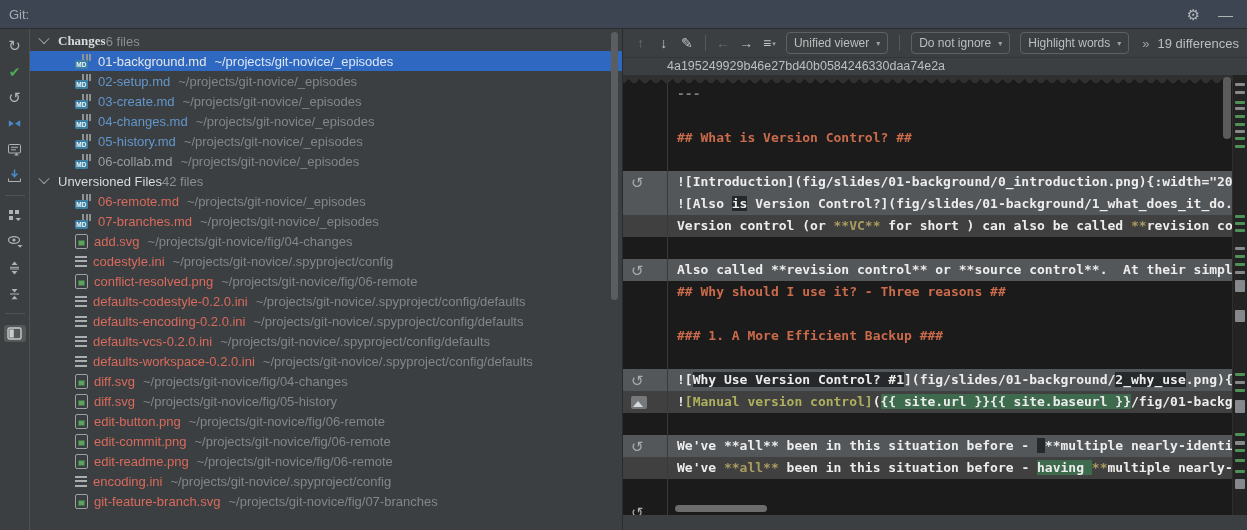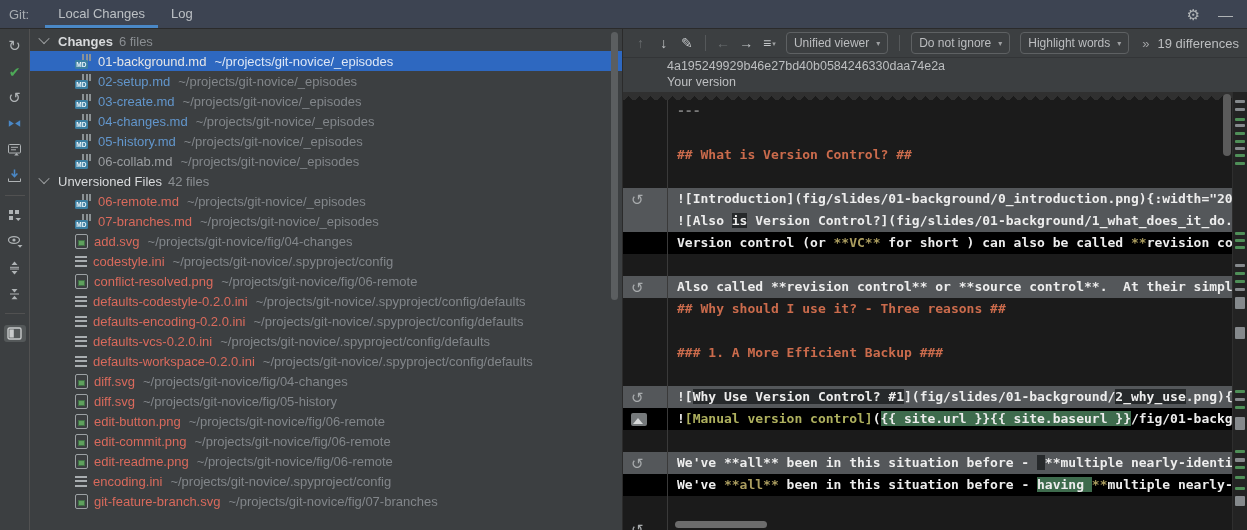--- a/index.html
+++ b/index.html
@@ -29,22 +29,22 @@
   .vsep{width:20px;height:1px;background:#515151;margin:2px 0;}
   
   .tree{width:592px;background:#3C3F41;position:relative;overflow:hidden;
     padding-top:2px;box-sizing:border-box;}
   .trow{height:20px;display:flex;align-items:center;font-size:13px;white-space:nowrap;
     overflow:hidden;}
   .trow .chev{width:7px;height:7px;border-right:1.5px solid #9DA0A2;
     border-bottom:1.5px solid #9DA0A2;transform:rotate(45deg) translate(-1px,-1px);
     margin:0 10px 3px 10px;flex:none;}
   .g-label{color:#D8DADC;}
-  .g-label.bold{font-weight:bold;}
-  .g-count{color:#8A8E92;margin-left:6px;}
+  .g-label.bold{font-weight:bold;font-family:Liberation Serif, serif;}
+  .g-count{color:#8A8E92;}
   .trow.file{padding-left:45px;}
   .fico{flex:none;margin-right:6px;position:relative;}
   .fname{margin-right:8px;}
   .fpath{color:#82868A;}
   .st-selected{color:#e5e5e5;}
   .st-changed{color:#6296CC;}
   .st-dim{color:#9A9DA0;}
   .st-unversioned{color:#D96A5C;}
   .trow.sel{background:#2E68C0;}
   .trow.sel .fpath{color:#DCE6F5;}
@@ -89,21 +89,21 @@
     background:linear-gradient(135deg,#303030 50%,transparent 50%) 0 0/11px 8px repeat-x,
                linear-gradient(225deg,#303030 50%,transparent 50%) 0 0/11px 8px repeat-x;}
   .lines{padding-top:8px;}
   .row{height:22px;display:flex;}
   .gutter{width:44px;flex:none;display:flex;align-items:center;padding-left:8px;
     box-sizing:border-box;}
   .codeln{flex:1;border-left:1px solid #3A3A3A;padding-left:9px;white-space:pre;
     overflow:hidden;font-family:"DejaVu Sans Mono",monospace;font-size:13px;
     line-height:22px;font-weight:600;color:#EDEDED;}
   .k-mod .gutter,.k-mod .codeln{background:#54575A;}
-  .k-add .gutter,.k-add .codeln{background:#000000;}
+  .k-add .gutter,.k-add .codeln{background:#404040;}
   .gut-undo{color:#A8ABAD;font-size:15px;line-height:1;}
   .gut-img{width:16px;height:13px;background:#75797B;border-radius:2px;position:relative;}
   .gut-img:after{content:"";position:absolute;left:2px;bottom:2px;width:0;height:0;
     border-left:5px solid transparent;border-right:5px solid transparent;
     border-bottom:6px solid #D6D8D9;}
   .c-code{color:#EDEDED;}
   .c-muted{color:#7A7A7A;}
   .c-header{color:#CB6B4C;text-align:center;}
   .c-hl{background:#26292B;}
   .c-ha{background:#3E6B4D;}
@@ -121,24 +121,20 @@
     border-radius:4px;z-index:5;}
   svg{display:block;}
 </style>
 </head>
 <body>
 
 <div class="window">
 
   <div class="titlebar">
     <span class="git-label">Git:</span>
-    <div class="tabs" id="tabs">
-        <div class="tab active">Local Changes</div>
-        <div class="tab">Log</div>
-      </div>
     <div class="tb-right">
       <span class="tb-ico">⚙</span>
       <span class="tb-ico">—</span>
     </div>
   </div>
 
   <div class="main">
 
     <div class="ltb" id="left-toolbar">
         <div class="tbtn">
@@ -369,21 +365,20 @@
             <span class="arr">▾</span>
           </div>
           <div class="combo">
             <span>Highlight words</span>
             <span class="arr">▾</span>
           </div>
           <span class="more-chev">»</span>
           <span class="diffcount">19 differences</span>
         </div>
       <div class="rev">4a195249929b46e27bd40b0584246330daa74e2a</div>
-      <div class="ver">Your version</div>
       <div class="editor">
         <div class="zigzag"></div>
         <div class="lines" id="lines">
             <div class="row k-plain">
               <div class="gutter"></div>
               <div class="codeln"><span class="c-muted">---</span></div>
             </div>
             <div class="row k-blank">
               <div class="gutter"></div>
               <div class="codeln"></div>

